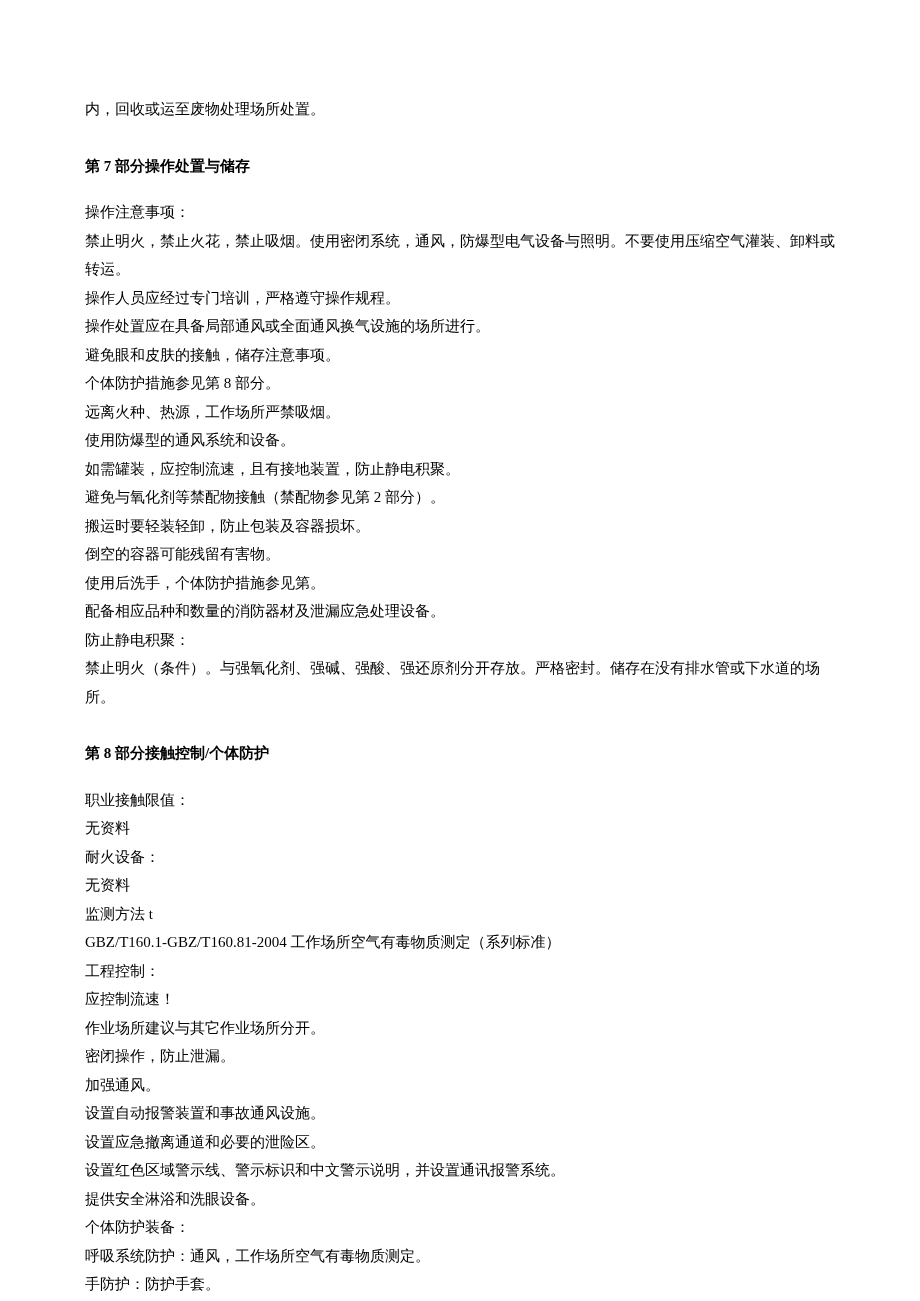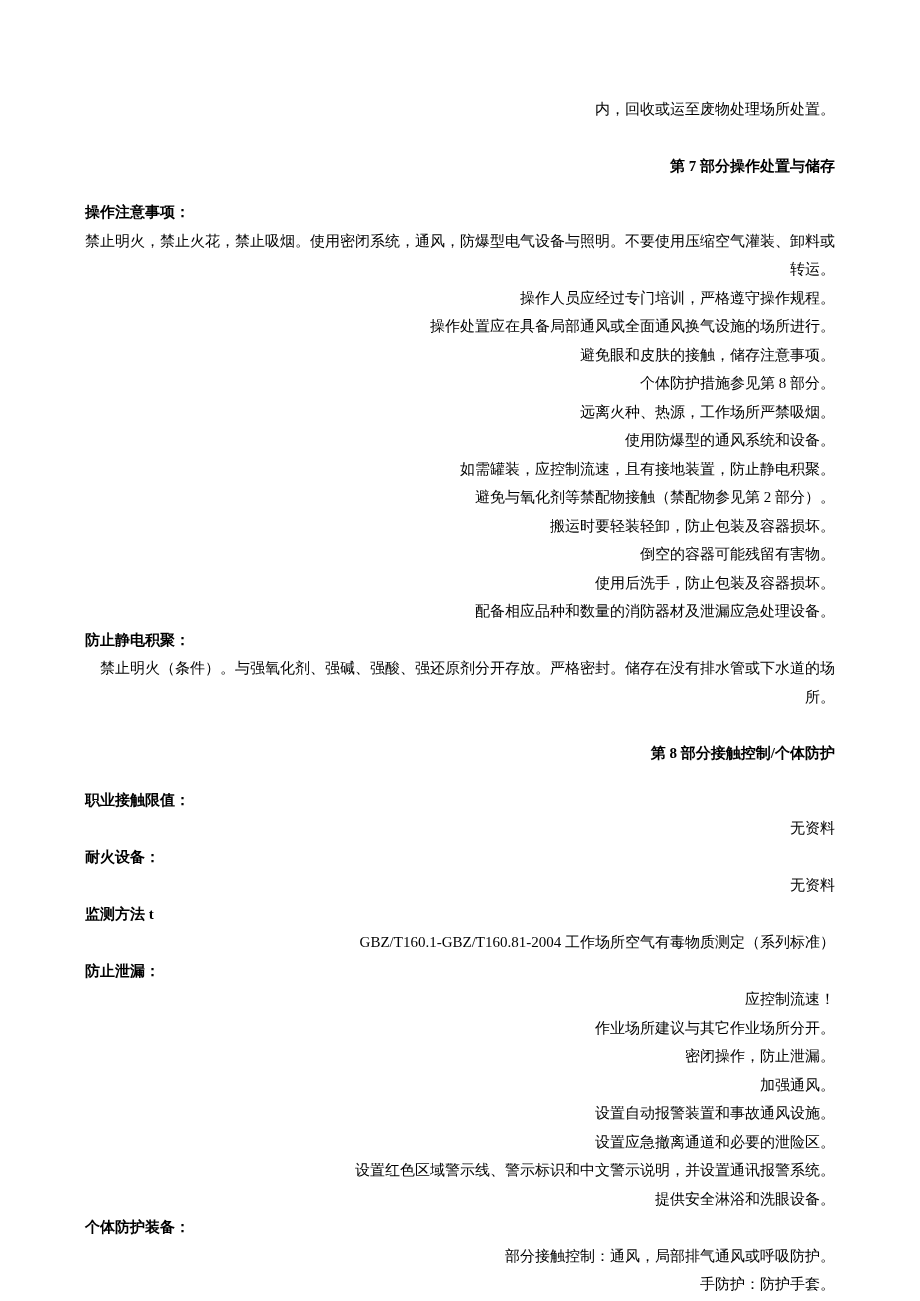--- a/index.html
+++ b/index.html
@@ -8,30 +8,30 @@
       line-height: 1.9;
       color: #000;
       background: #fff;
       margin: 0;
       padding: 95px 85px 60px 85px;
       width: 920px;
       box-sizing: border-box;
     }
     .section-heading {
       font-weight: bold;
-      text-align: right;
+      text-align: left;
       margin: 28px 0 18px 0;
     }
     .subheading {
-      font-weight: bold;
+      font-weight: normal;
       margin: 0;
     }
     .para {
       margin: 0;
-      text-align: right;
+      text-align: left;
     }
   </style>
 </head>
 <body>
 
 <p class="para">内，回收或运至废物处理场所处置。</p>
 
 <p class="section-heading">第 7 部分操作处置与储存</p>
 
 <p class="subheading">操作注意事项：</p>
@@ -39,43 +39,43 @@
 <p class="para">操作人员应经过专门培训，严格遵守操作规程。</p>
 <p class="para">操作处置应在具备局部通风或全面通风换气设施的场所进行。</p>
 <p class="para">避免眼和皮肤的接触，储存注意事项。</p>
 <p class="para">个体防护措施参见第 8 部分。</p>
 <p class="para">远离火种、热源，工作场所严禁吸烟。</p>
 <p class="para">使用防爆型的通风系统和设备。</p>
 <p class="para">如需罐装，应控制流速，且有接地装置，防止静电积聚。</p>
 <p class="para">避免与氧化剂等禁配物接触（禁配物参见第 2 部分）。</p>
 <p class="para">搬运时要轻装轻卸，防止包装及容器损坏。</p>
 <p class="para">倒空的容器可能残留有害物。</p>
-<p class="para">使用后洗手，防止包装及容器损坏。</p>
+<p class="para">使用后洗手，个体防护措施参见第。</p>
 <p class="para">配备相应品种和数量的消防器材及泄漏应急处理设备。</p>
 
 <p class="subheading">防止静电积聚：</p>
 <p class="para">禁止明火（条件）。与强氧化剂、强碱、强酸、强还原剂分开存放。严格密封。储存在没有排水管或下水道的场所。</p>
 
 <p class="section-heading">第 8 部分接触控制/个体防护</p>
 
 <p class="subheading">职业接触限值：</p>
 <p class="para">无资料</p>
 
 <p class="subheading">耐火设备：</p>
 <p class="para">无资料</p>
 
 <p class="subheading">监测方法 t</p>
 <p class="para">GBZ/T160.1-GBZ/T160.81-2004 工作场所空气有毒物质测定（系列标准）</p>
 
-<p class="subheading">防止泄漏：</p>
+<p class="subheading">工程控制：</p>
 <p class="para">应控制流速！</p>
 <p class="para">作业场所建议与其它作业场所分开。</p>
 <p class="para">密闭操作，防止泄漏。</p>
 <p class="para">加强通风。</p>
 <p class="para">设置自动报警装置和事故通风设施。</p>
 <p class="para">设置应急撤离通道和必要的泄险区。</p>
 <p class="para">设置红色区域警示线、警示标识和中文警示说明，并设置通讯报警系统。</p>
 <p class="para">提供安全淋浴和洗眼设备。</p>
 
 <p class="subheading">个体防护装备：</p>
-<p class="para">部分接触控制：通风，局部排气通风或呼吸防护。</p>
+<p class="para">呼吸系统防护：通风，工作场所空气有毒物质测定。</p>
 <p class="para">手防护：防护手套。</p>
 <p class="para">眼睛防护：戴安全眼镜。</p>
 
 </body></html>

